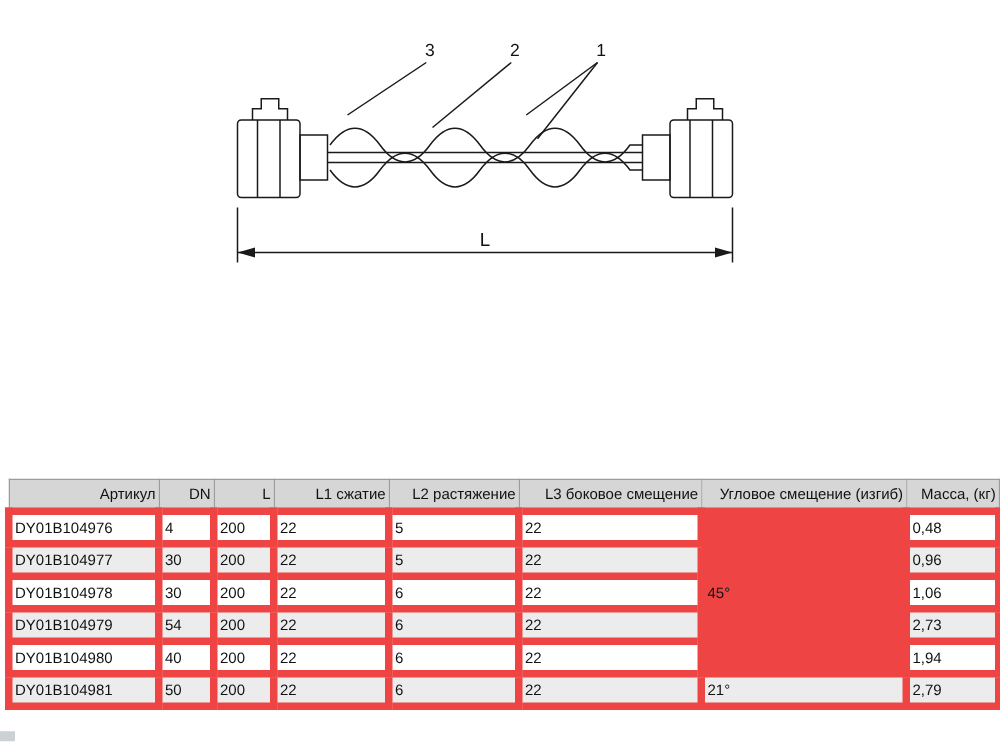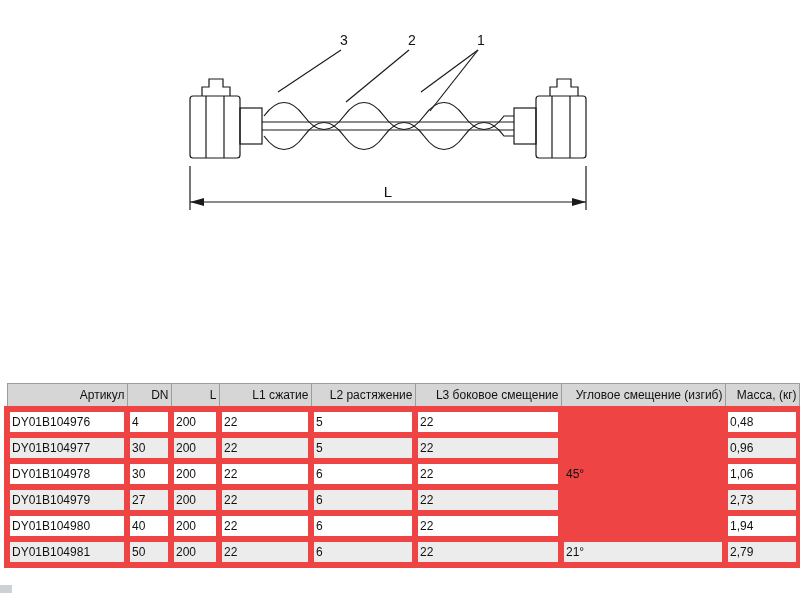--- a/index.html
+++ b/index.html
@@ -134,21 +134,21 @@
         <td>DY01B104978</td>
         <td>30</td>
         <td>200</td>
         <td>22</td>
         <td>6</td>
         <td>22</td>
         <td>1,06</td>
       </tr>
       <tr>
         <td>DY01B104979</td>
-        <td>27</td>
+        <td>54</td>
         <td>200</td>
         <td>22</td>
         <td>6</td>
         <td>22</td>
         <td>2,73</td>
       </tr>
       <tr>
         <td>DY01B104980</td>
         <td>40</td>
         <td>200</td>

